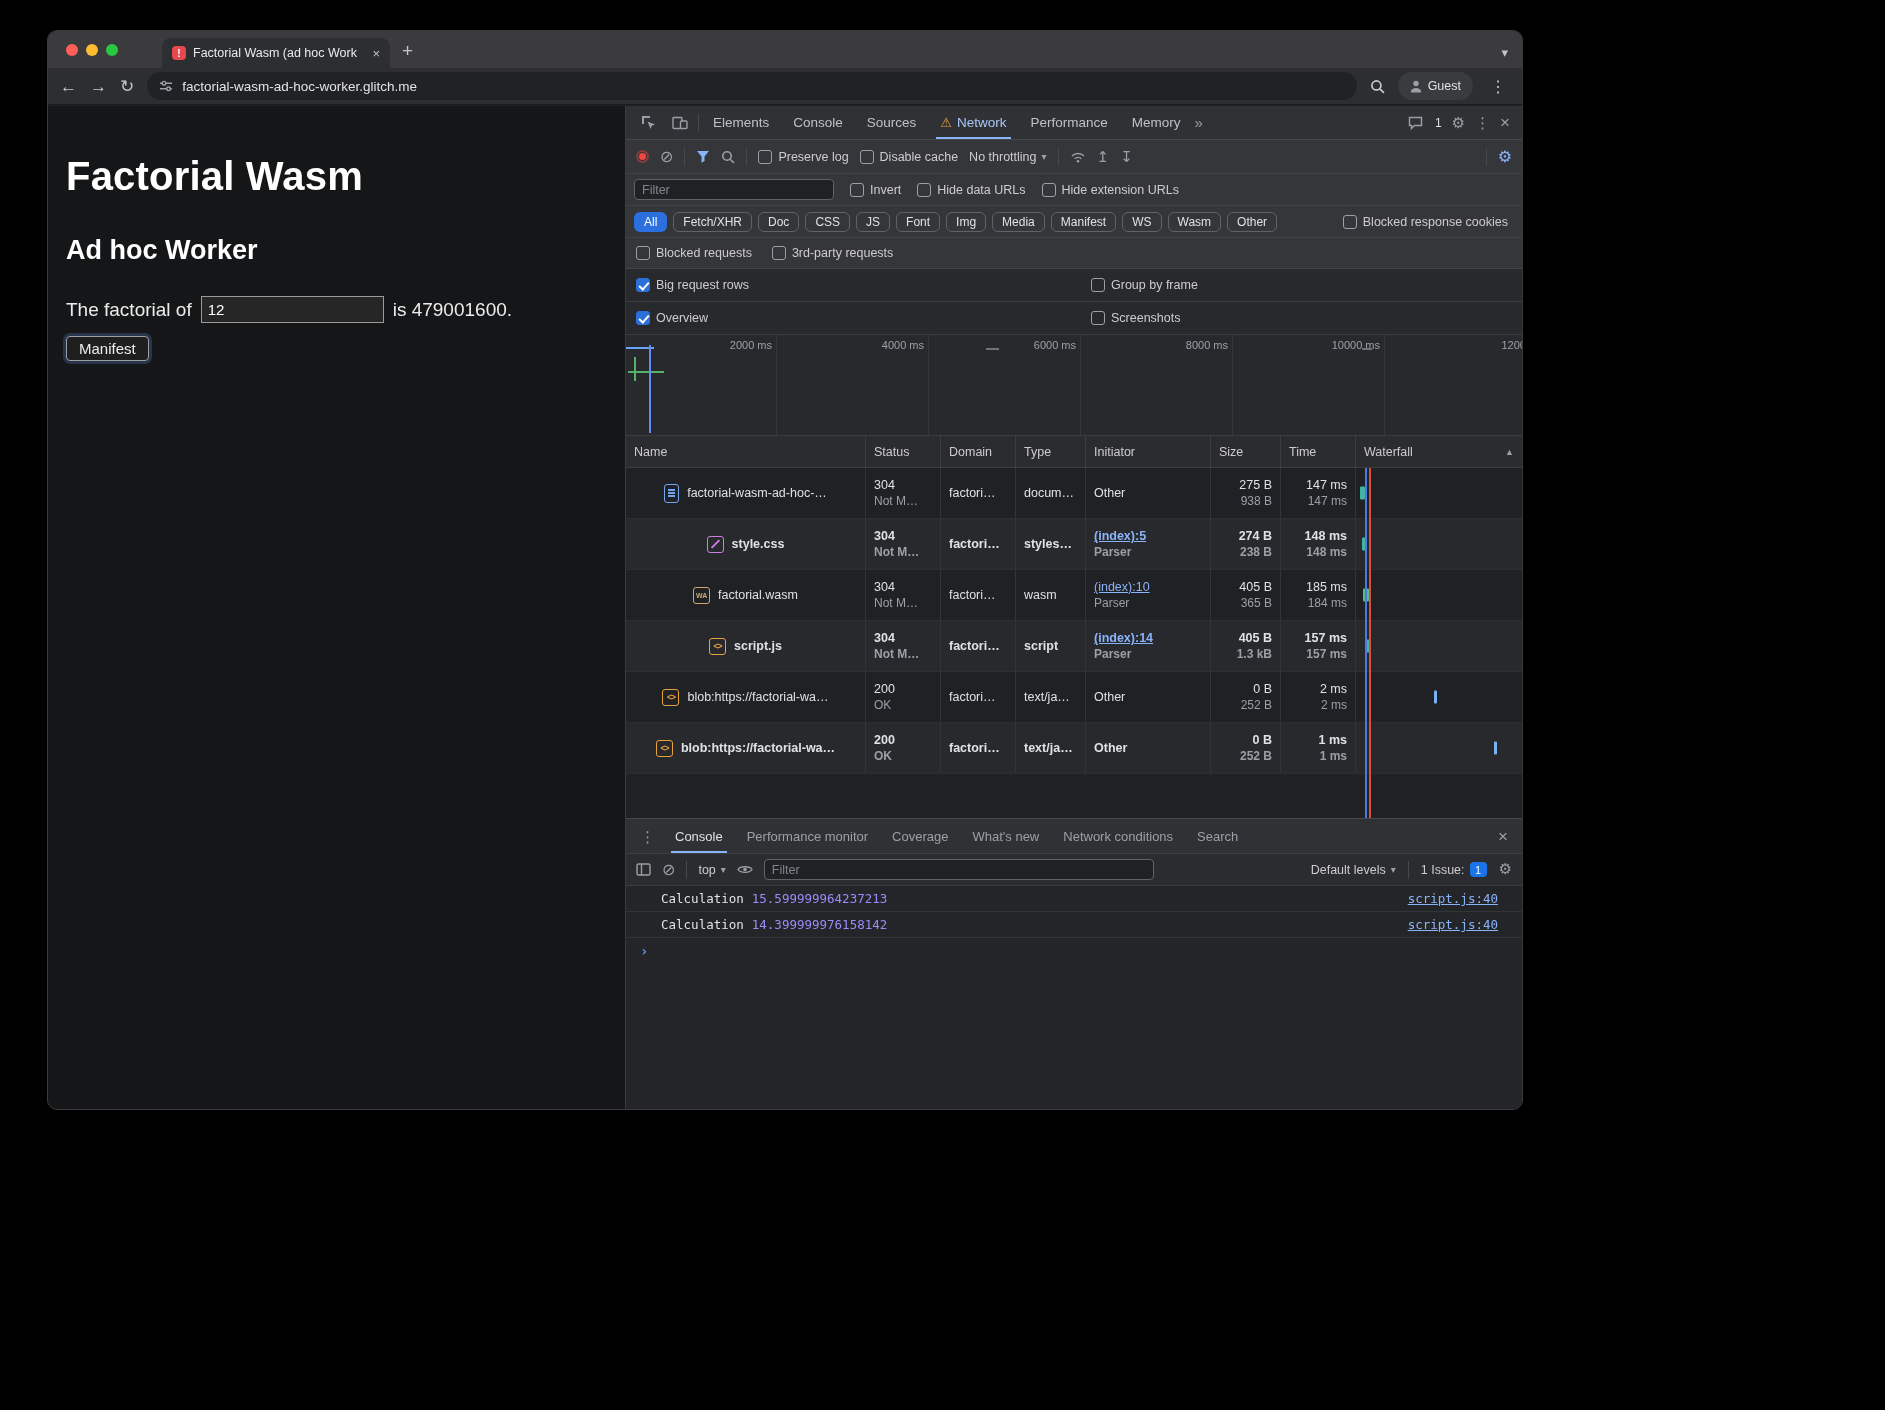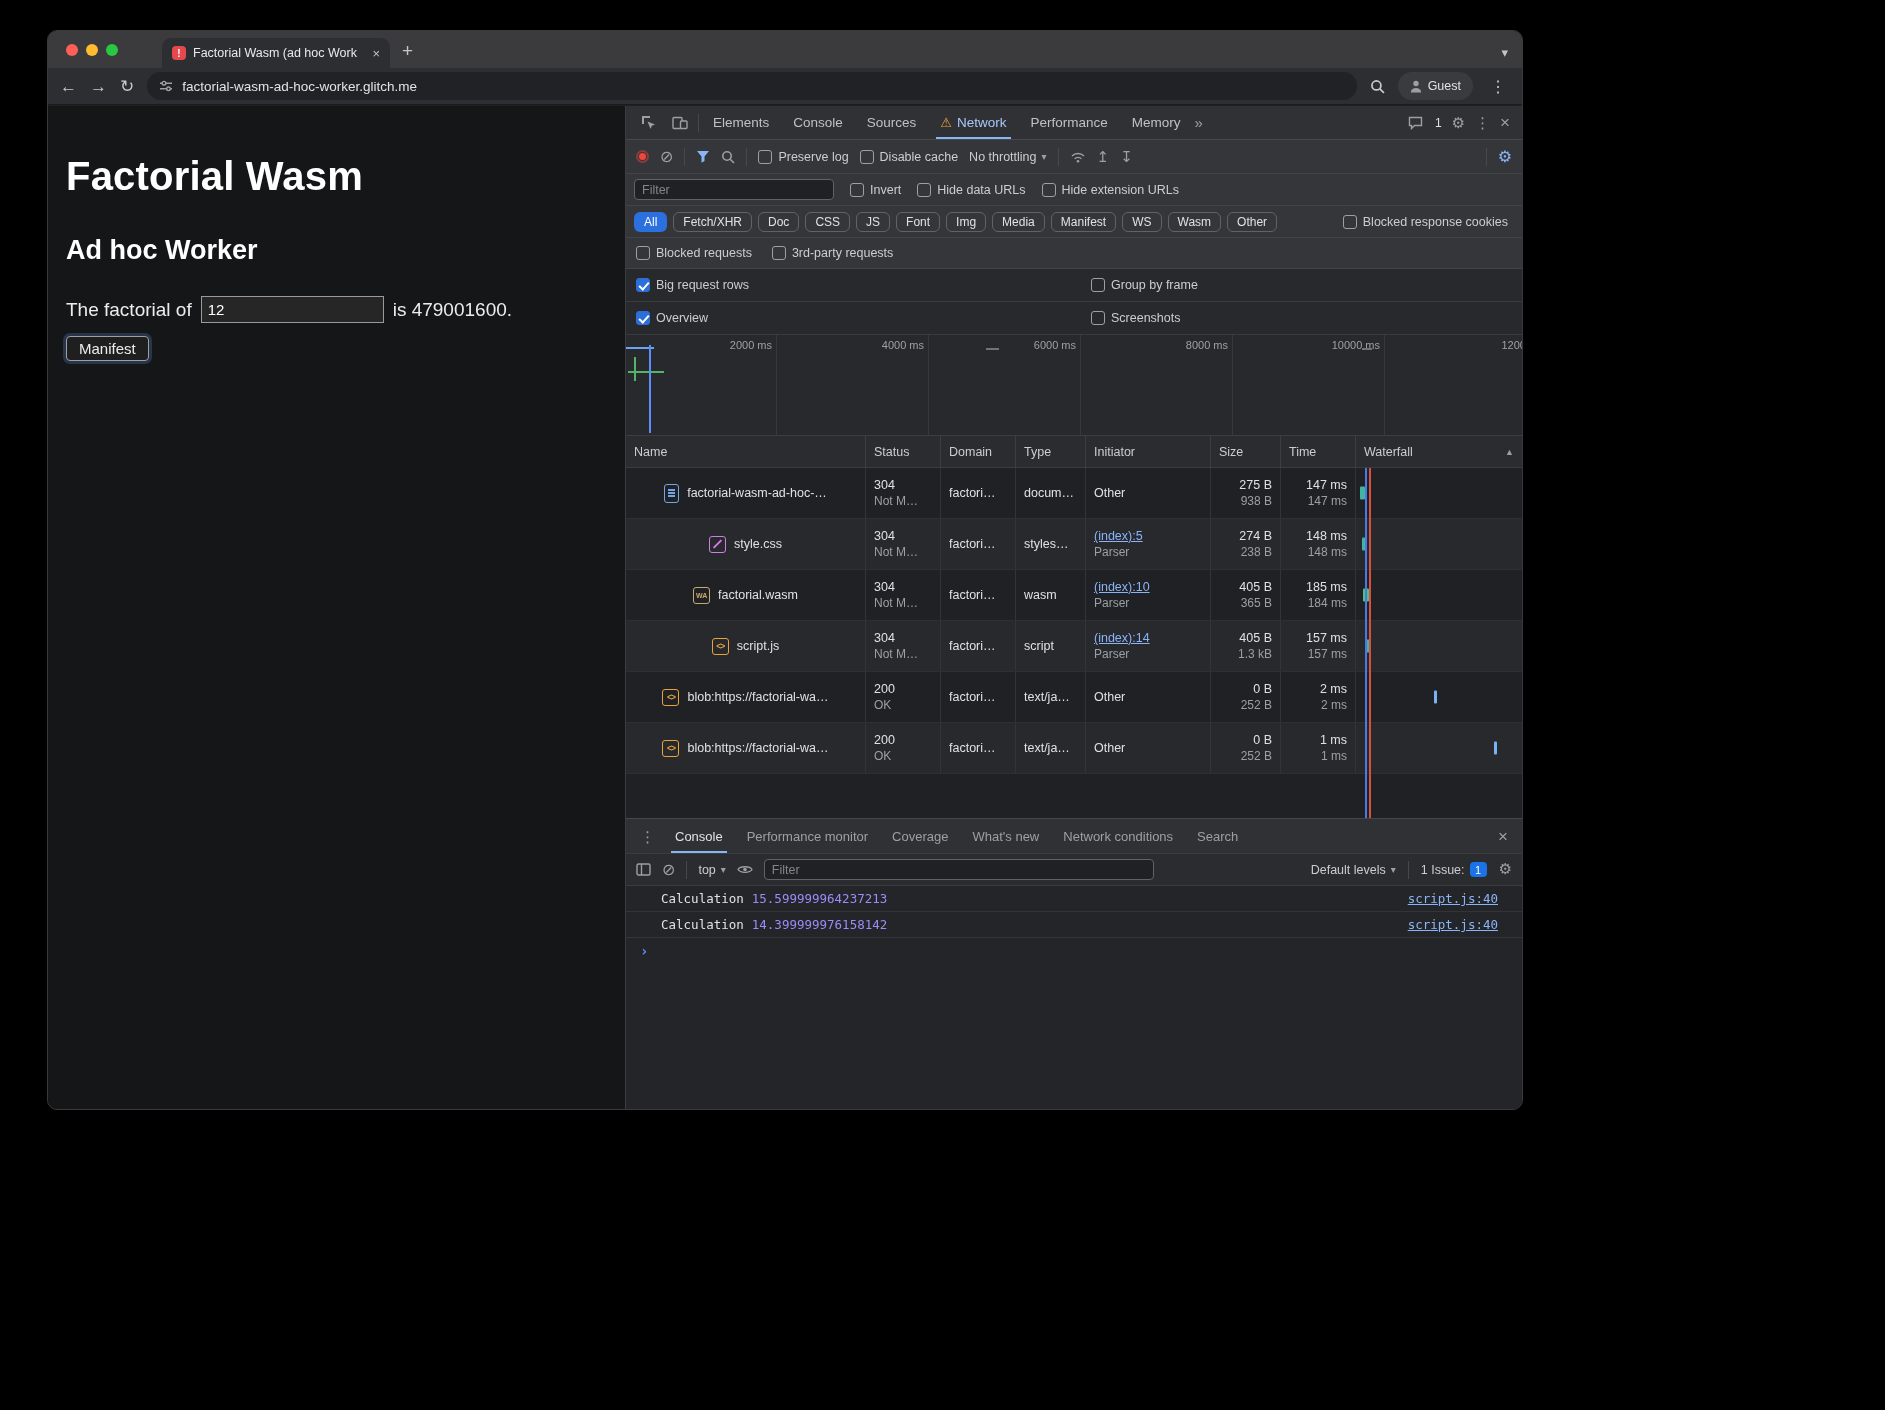--- a/index.html
+++ b/index.html
@@ -101,21 +101,21 @@
   
   .thead{height:32px;background:#2b2c2f;border-bottom:1px solid #3c3d40;display:flex;align-items:center;flex:none;color:#cdcdd0;font-size:12.5px;}
   .thead>div{padding:0 8px;border-right:1px solid #3c3d40;height:100%;display:flex;align-items:center;}
   .c-name{width:240px;flex:none;} .c-status{width:75px;flex:none;} .c-domain{width:75px;flex:none;}
   .c-type{width:70px;flex:none;} .c-init{width:125px;flex:none;} .c-size{width:70px;flex:none;} .c-time{width:75px;flex:none;}
   .c-wf{flex:1;min-width:0;border-right:none !important;}
   .sort{margin-left:auto;font-size:9px;color:#9aa0a6;}
 
   .tbody{height:350px;background:#202124;position:relative;overflow:hidden;flex:none;}
   .nrow{height:51px;display:flex;background:#202124;border-bottom:1px solid #2e2f32;}
-  .nrow.alt{background:#28292d;}
+  .nrow.alt{background:#28292d;font-weight:bold;}
   .nrow>div{padding:2px 8px;border-right:1px solid #333438;display:flex;flex-direction:column;justify-content:center;gap:2px;min-width:0;}
   .cell-main{font-size:12.5px;color:#dfe1e5;white-space:nowrap;overflow:hidden;}
   .cell-sub{font-size:12px;color:#9aa0a6;white-space:nowrap;overflow:hidden;}
   .num .cell-main,.num .cell-sub{text-align:right;}
   .namecell{flex-direction:row !important;align-items:center;gap:8px !important;}
   .init-link{font-size:12.5px;color:var(--accent);text-decoration:underline;white-space:nowrap;overflow:hidden;}
   .init-link:empty,.init-plain:empty,.init-sub:empty{display:none;}
   .wfcell{position:relative;}
   .wf-bar{position:absolute;top:50%;transform:translateY(-50%);height:13px;border-radius:1px;}
   .ev-line{position:absolute;top:0;bottom:0;width:1.5px;}

